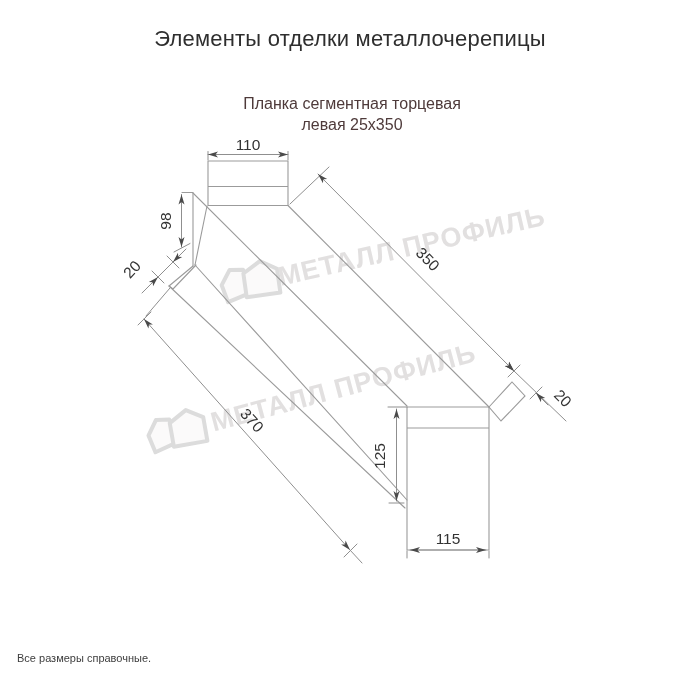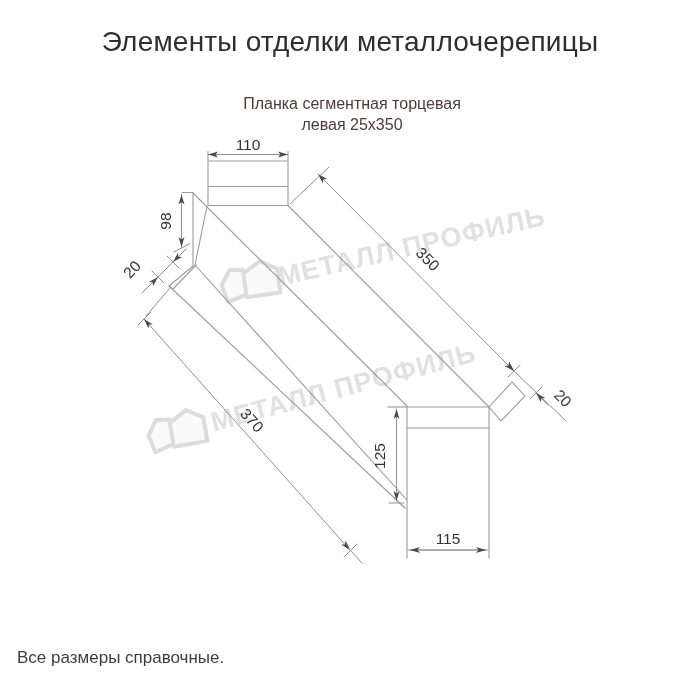--- a/index.html
+++ b/index.html
@@ -2,30 +2,30 @@
 <html><head>
 <meta charset="utf-8">
 <style>
   html,body{margin:0;padding:0;}
   body{
     width:700px;height:700px;background:#ffffff;position:relative;
     font-family:"Liberation Sans","DejaVu Sans",sans-serif;overflow:hidden;
   }
   .page-title{
     position:absolute;top:26px;left:0;width:700px;text-align:center;
-    font-size:28px;color:#2e2e2e;letter-spacing:0.2px;
+    font-size:22px;color:#2e2e2e;letter-spacing:0.2px;
   }
   .product-name{
     position:absolute;top:93px;left:0;width:704px;text-align:center;
     font-size:16px;line-height:21px;color:#4e3a3a;
   }
   .drawing-svg{position:absolute;left:0;top:0;}
   .footer{
     position:absolute;left:17px;top:648px;
-    font-size:17px;line-height:20px;color:#3d3d3d;
+    font-size:11px;line-height:20px;color:#3d3d3d;
   }
   .dim-label{
     font-family:"Liberation Sans","DejaVu Sans",sans-serif;
     font-size:15.5px;fill:#333333;
   }
   .wm-text{
     font-family:"Liberation Sans","DejaVu Sans",sans-serif;
     font-size:27px;font-weight:bold;fill:#e2e0e0;letter-spacing:1px;
   }
 </style>

